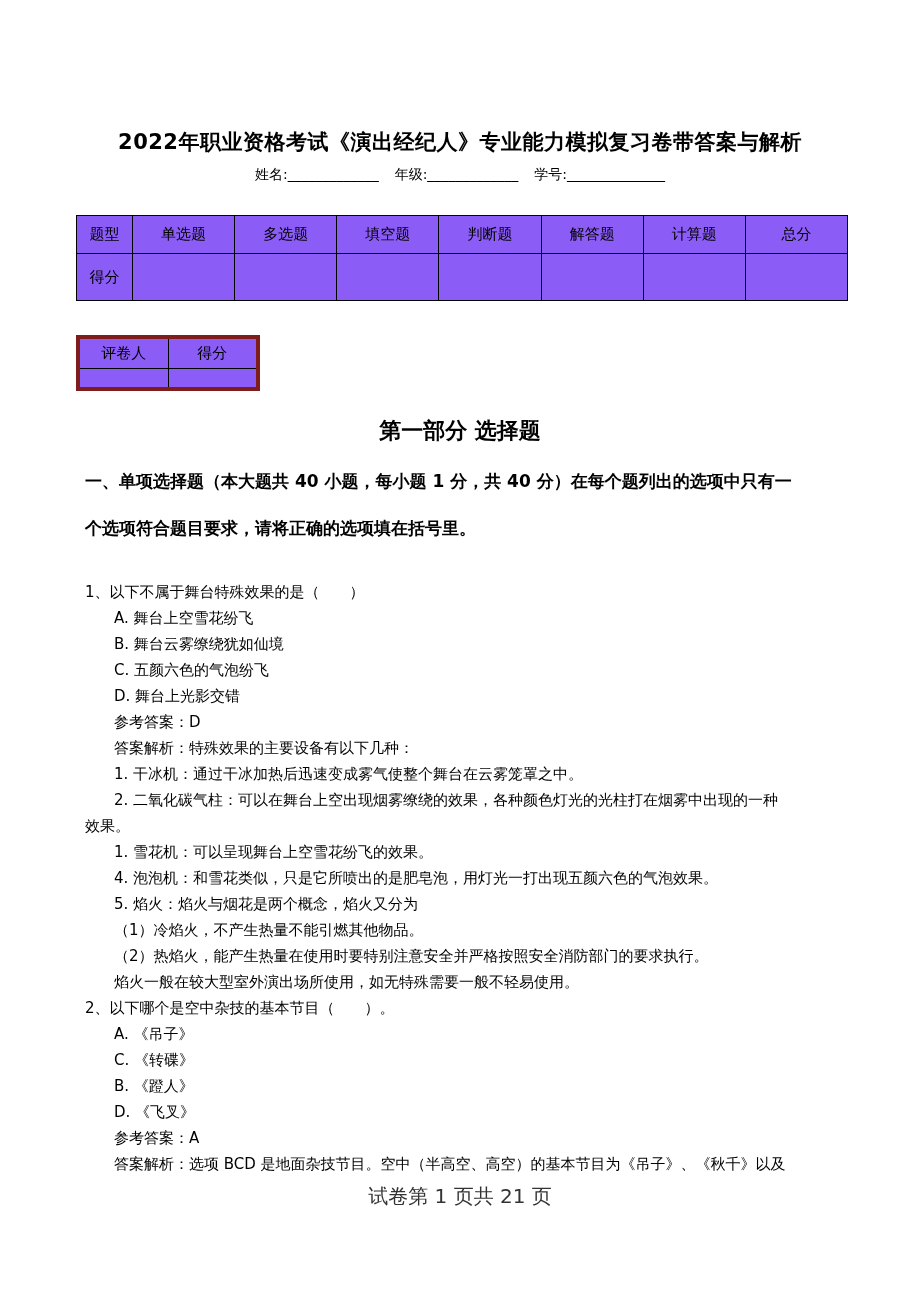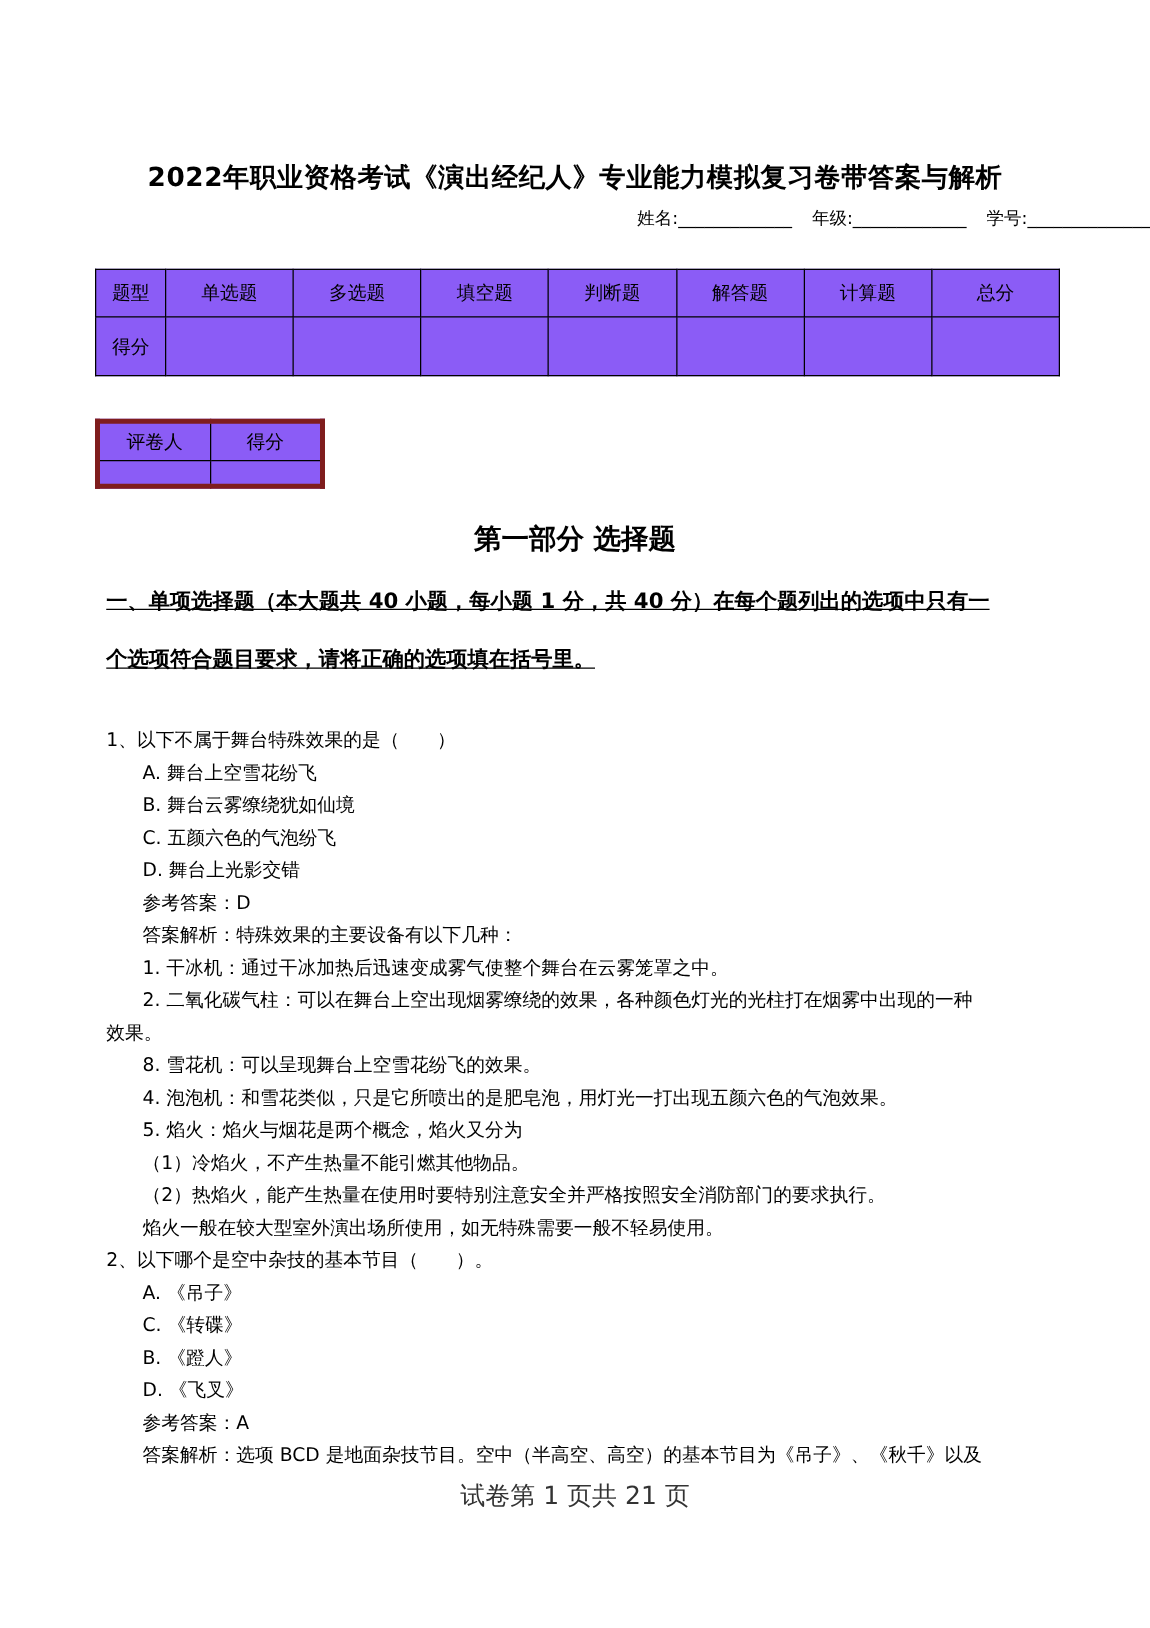--- a/index.html
+++ b/index.html
@@ -19,21 +19,21 @@
     width: 100%;
     text-align: center;
     font-size: 21px;
     font-weight: bold;
     letter-spacing: 0.5px;
   }
   .info-line {
     position: absolute;
     top: 166px; left: 0;
     width: 100%;
-    text-align: right;
+    text-align: center;
     font-size: 14px;
   }
   .info-line .blank { letter-spacing: 0; margin-right: 16px; }
   .info-line .blank:last-child { margin-right: 0; }
 
   table { border-collapse: collapse; background: #8b5cf6; }
 
   .score-table {
     position: absolute;
     top: 215px; left: 76px;
@@ -74,21 +74,20 @@
     text-align: center;
     font-size: 22px;
     font-weight: bold;
   }
   .intro {
     position: absolute;
     top: 470px; left: 85px;
     width: 764px;
     font-size: 17px;
     font-weight: bold;
-    text-decoration: underline;
   }
   .intro p { line-height: 22px; margin-bottom: 25px; white-space: nowrap; }
 
   .content {
     position: absolute;
     top: 579px; left: 85px;
     width: 768px;
     font-size: 15px;
   }
   .content p.ln {
@@ -167,21 +166,21 @@
     <p class="ln ind0">1、以下不属于舞台特殊效果的是（　　）</p>
     <p class="ln ind1">A. 舞台上空雪花纷飞</p>
     <p class="ln ind1">B. 舞台云雾缭绕犹如仙境</p>
     <p class="ln ind1">C. 五颜六色的气泡纷飞</p>
     <p class="ln ind1">D. 舞台上光影交错</p>
     <p class="ln ind1">参考答案：D</p>
     <p class="ln ind1">答案解析：特殊效果的主要设备有以下几种：</p>
     <p class="ln ind1">1. 干冰机：通过干冰加热后迅速变成雾气使整个舞台在云雾笼罩之中。</p>
     <p class="ln ind1">2. 二氧化碳气柱：可以在舞台上空出现烟雾缭绕的效果，各种颜色灯光的光柱打在烟雾中出现的一种</p>
     <p class="ln ind0">效果。</p>
-    <p class="ln ind1">8. 雪花机：可以呈现舞台上空雪花纷飞的效果。</p>
+    <p class="ln ind1">1. 雪花机：可以呈现舞台上空雪花纷飞的效果。</p>
     <p class="ln ind1">4. 泡泡机：和雪花类似，只是它所喷出的是肥皂泡，用灯光一打出现五颜六色的气泡效果。</p>
     <p class="ln ind1">5. 焰火：焰火与烟花是两个概念，焰火又分为</p>
     <p class="ln ind1">（1）冷焰火，不产生热量不能引燃其他物品。</p>
     <p class="ln ind1">（2）热焰火，能产生热量在使用时要特别注意安全并严格按照安全消防部门的要求执行。</p>
     <p class="ln ind1">焰火一般在较大型室外演出场所使用，如无特殊需要一般不轻易使用。</p>
 
     <p class="ln ind0">2、以下哪个是空中杂技的基本节目（　　）。</p>
     <p class="ln ind1">A. 《吊子》</p>
     <p class="ln ind1">C. 《转碟》</p>
     <p class="ln ind1">B. 《蹬人》</p>

